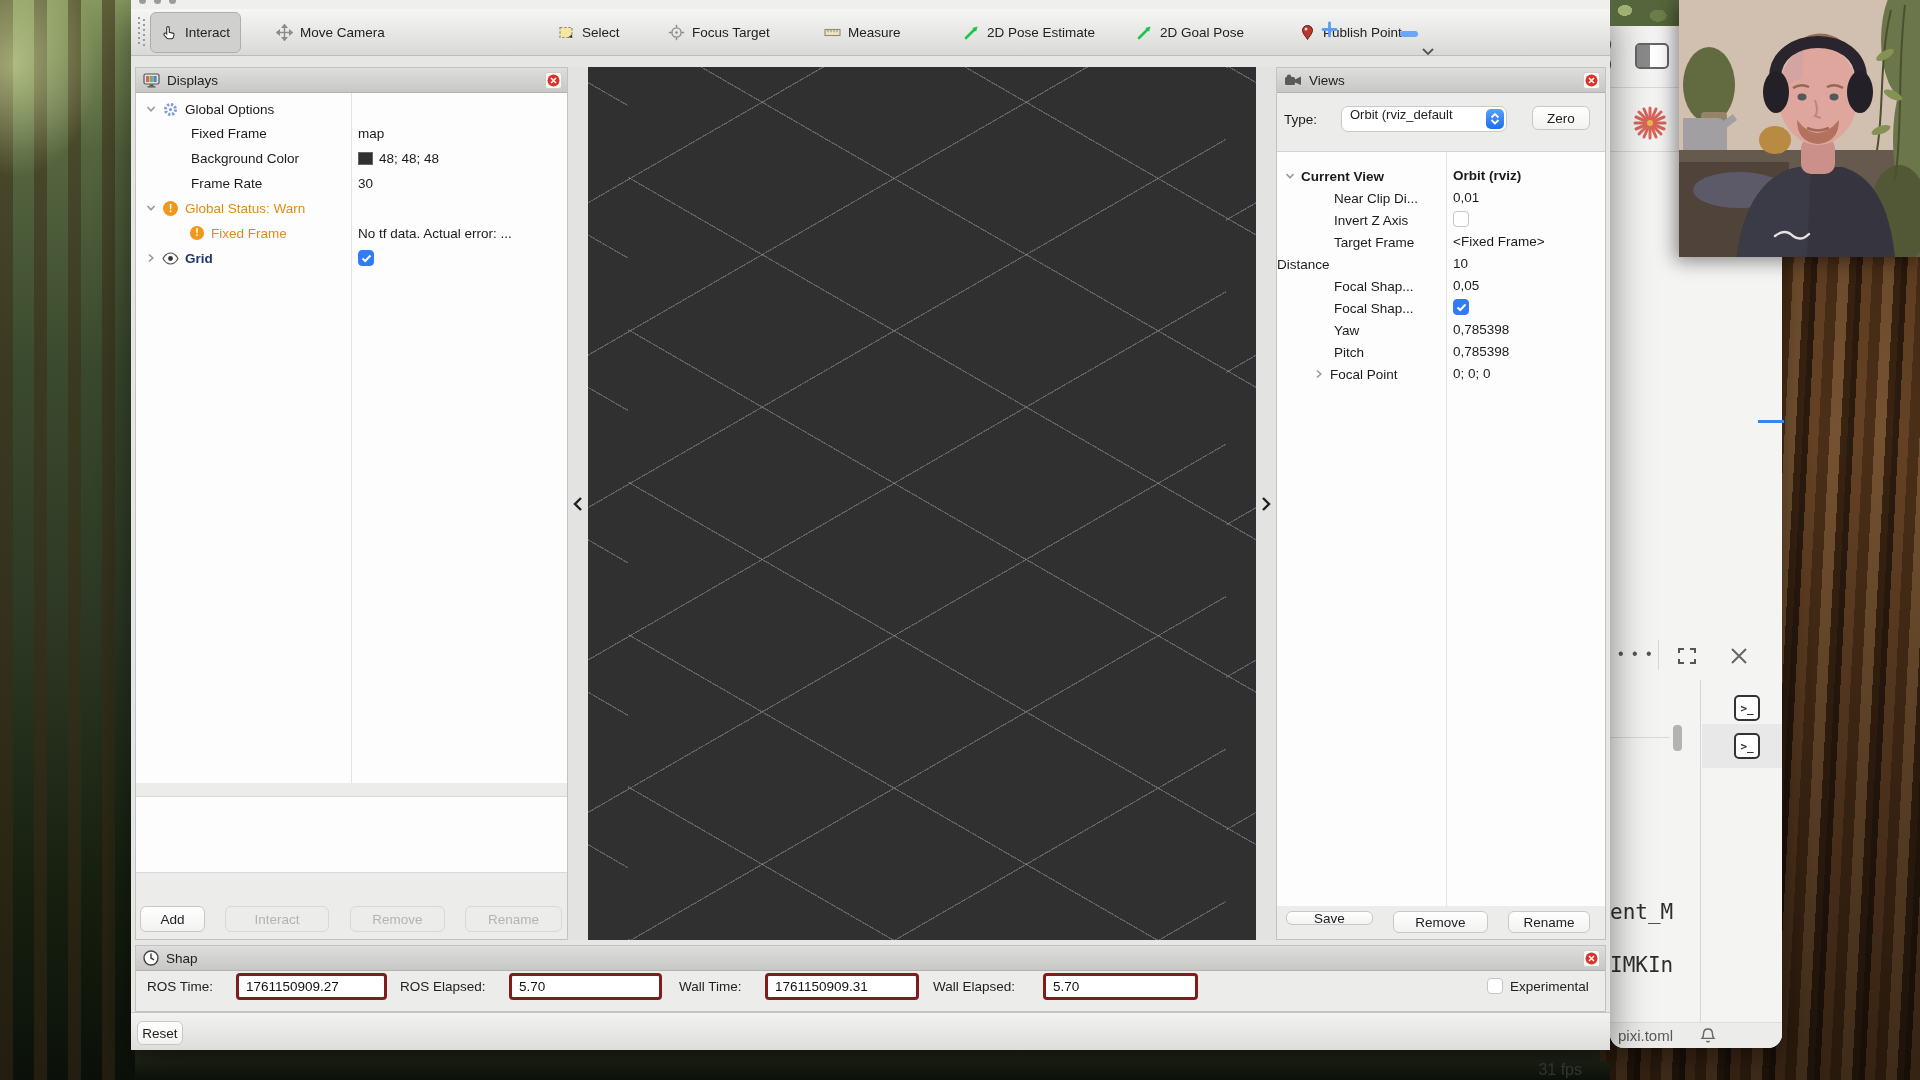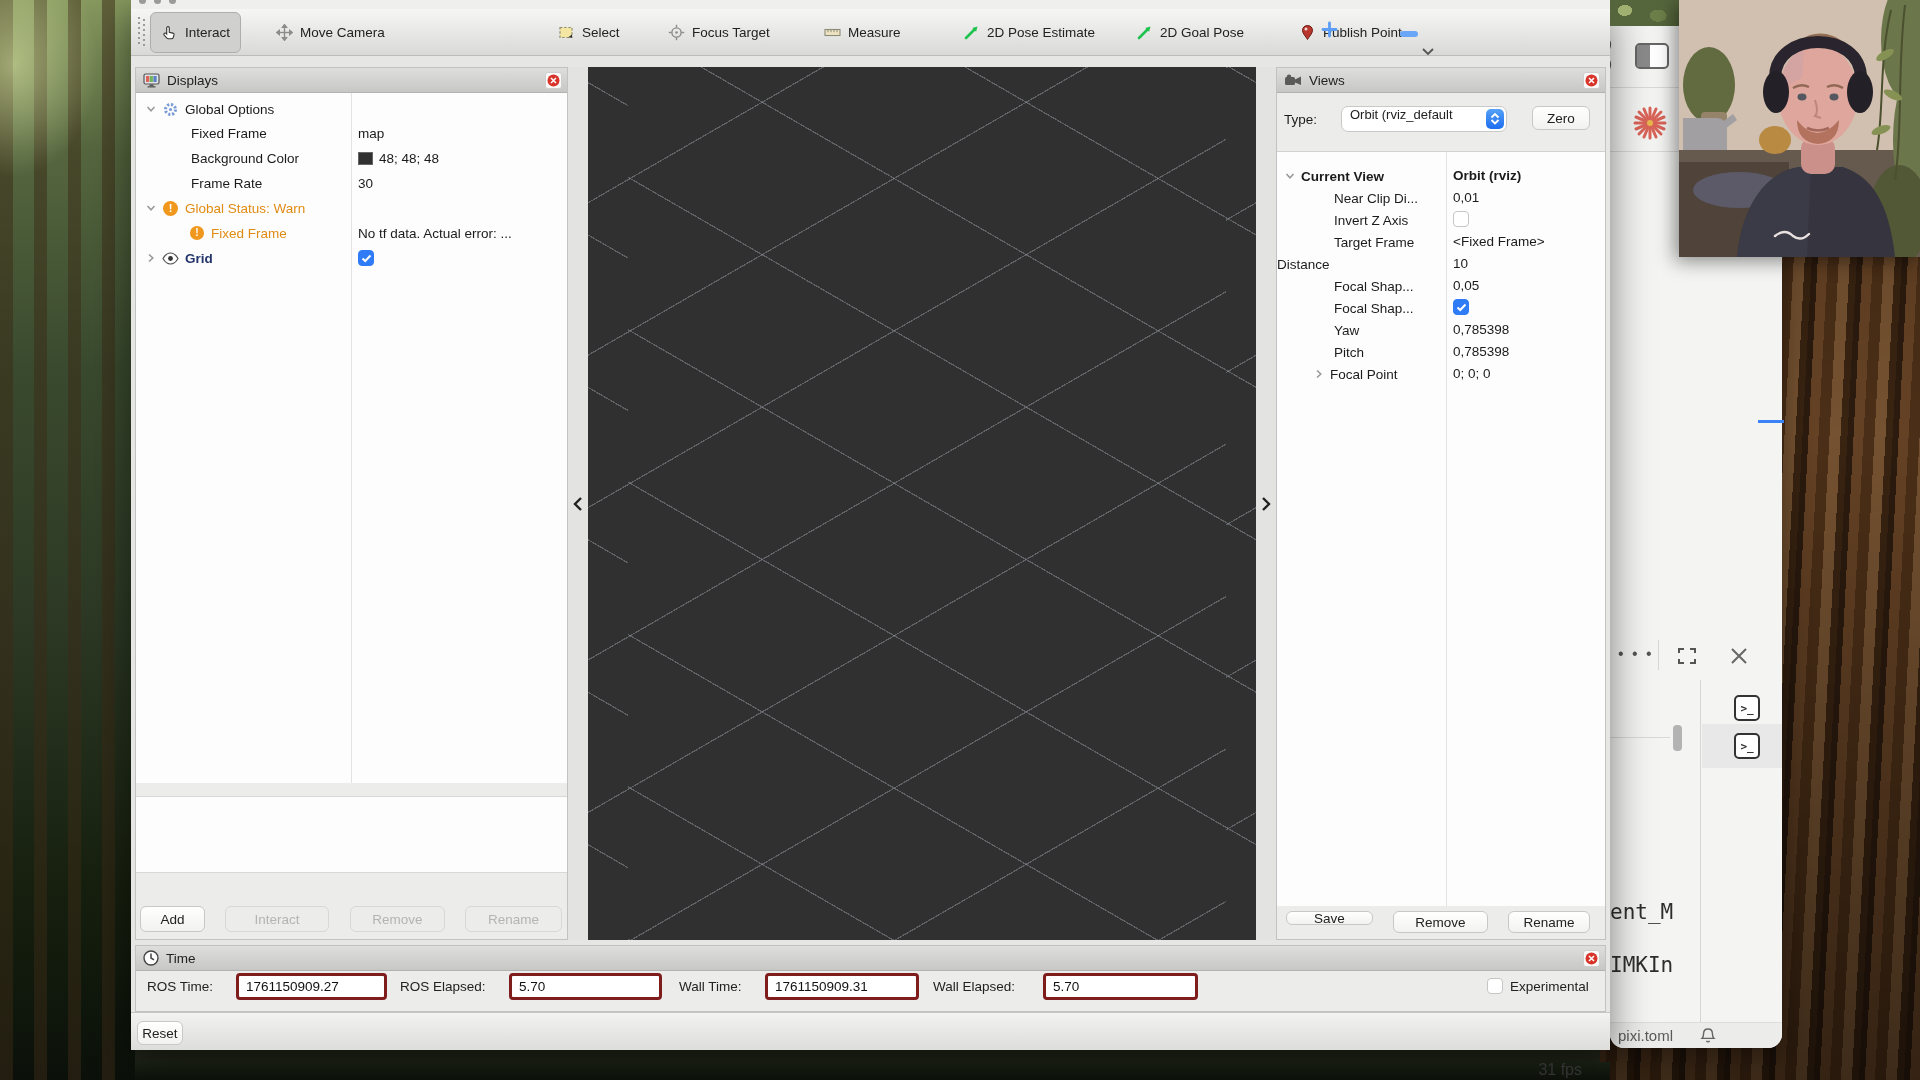--- a/index.html
+++ b/index.html
@@ -547,21 +547,21 @@
           <span>Rename</span>
         </div>
     </div>
 
     <div class="panel" id="time-panel">
       <div class="phead">
         <svg width="16" height="16" viewBox="0 0 16 16">
           <circle cx="8" cy="8" r="7" fill="#fff" stroke="#444" stroke-width="1.4"></circle>
           <path d="M8 3.5V8l3 1.8" fill="none" stroke="#444" stroke-width="1.5"></path>
         </svg>
-        <span>Time</span>
+        <span>Shap</span>
         <span class="close-btn">
           <svg width="13" height="13" viewBox="0 0 13 13">
               <circle cx="6.5" cy="6.5" r="6" fill="#d8342a"></circle>
               <path d="M4 4l5 5M9 4L4 9" stroke="#fff" stroke-width="1.5"></path>
             </svg>
         </span>
       </div>
       <span class="tfield-label" style="left:11px">ROS Time:</span>
       <div class="tfield-input" style="left:100px;width:151px">
           <span>1761150909.27</span>

